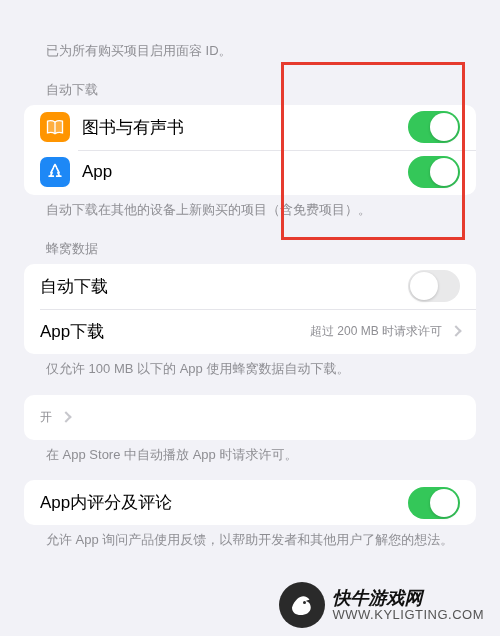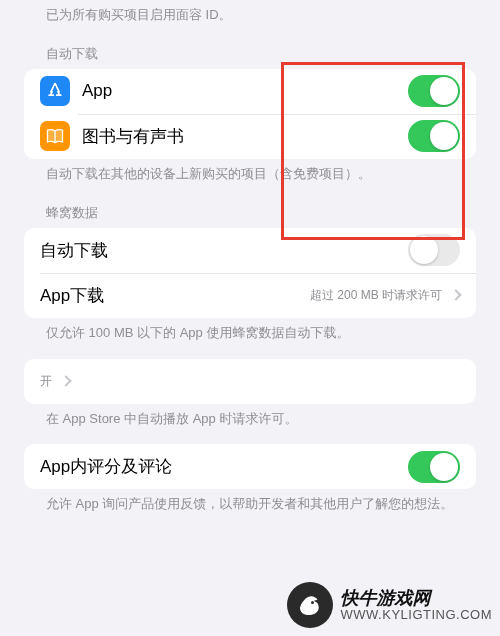--- a/index.html
+++ b/index.html
@@ -6,21 +6,21 @@
   body {
     width: 500px;
     height: 636px;
     background: #f2f2f7;
     font-family: -apple-system, "Helvetica Neue", Arial, sans-serif;
     font-size: 17px;
     color: #000;
     position: relative;
     overflow: hidden;
   }
-  .content { padding: 0; }
+  .content { padding: 0; margin-top: 36px; }
   .footer-text {
     font-size: 13px;
     color: #8e8e93;
     padding: 6px 20px 6px 46px;
     line-height: 1.45;
   }
   .section-header {
     font-size: 13px;
     color: #8e8e93;
     padding: 14px 20px 6px 46px;
@@ -91,21 +91,21 @@
   .highlight {
     position: absolute;
     border: 3px solid #e63b2e;
     pointer-events: none;
     z-index: 50;
   }
 
   
   .watermark {
     position: absolute;
-    right: 8px; bottom: 8px;
+    right: 16px; bottom: 8px;
     display: flex;
     align-items: center;
     gap: 8px;
     z-index: 60;
   }
   .wm-icon {
     width: 46px; height: 46px;
     border-radius: 50%;
     background: #2a2a2a;
     display: flex;
@@ -118,43 +118,43 @@
 </style>
 </head>
 <body>
 
 <div class="content">
 
   <div class="footer-text">已为所有购买项目启用面容 ID。</div>
 
   <div class="section-header">自动下载</div>
   <div class="group">
-    <div class="row with-icon">
-      <div class="icon-box icon-blue">
-        <svg width="20" height="20" viewBox="0 0 24 24" fill="none">
-            <path d="M12 3l1.6 2.8M12 3l-1.6 2.8M5 17h5m4 0h5M8.5 13l-2 4m9-4l2 4M10 7l-3 6m7-6l3 6" stroke="#fff" stroke-width="2" stroke-linecap="round"></path>
-          </svg>
-      </div>
-      <div class="label">App</div>
-      <div class="switch on">
-          <div class="knob"></div>
-        </div>
-    </div>
     <div class="row with-icon">
       <div class="icon-box icon-orange">
         <svg width="20" height="20" viewBox="0 0 24 24" fill="none">
             <path d="M3 5c3-1 6-1 9 1 3-2 6-2 9-1v14c-3-1-6-1-9 1-3-2-6-2-9-1V5z" stroke="#fff" stroke-width="1.6" fill="#fff" fill-opacity=".25"></path>
             <path d="M12 6v14" stroke="#fff" stroke-width="1.6"></path>
           </svg>
       </div>
       <div class="label">图书与有声书</div>
       <div class="switch on">
           <div class="knob"></div>
         </div>
     </div>
+    <div class="row with-icon">
+      <div class="icon-box icon-blue">
+        <svg width="20" height="20" viewBox="0 0 24 24" fill="none">
+            <path d="M12 3l1.6 2.8M12 3l-1.6 2.8M5 17h5m4 0h5M8.5 13l-2 4m9-4l2 4M10 7l-3 6m7-6l3 6" stroke="#fff" stroke-width="2" stroke-linecap="round"></path>
+          </svg>
+      </div>
+      <div class="label">App</div>
+      <div class="switch on">
+          <div class="knob"></div>
+        </div>
+    </div>
   </div>
   <div class="footer-text">自动下载在其他的设备上新购买的项目（含免费项目）。</div>
 
   <div class="section-header">蜂窝数据</div>
   <div class="group">
     <div class="row">
       <div class="label">自动下载</div>
       <div class="switch off">
           <div class="knob"></div>
         </div>

